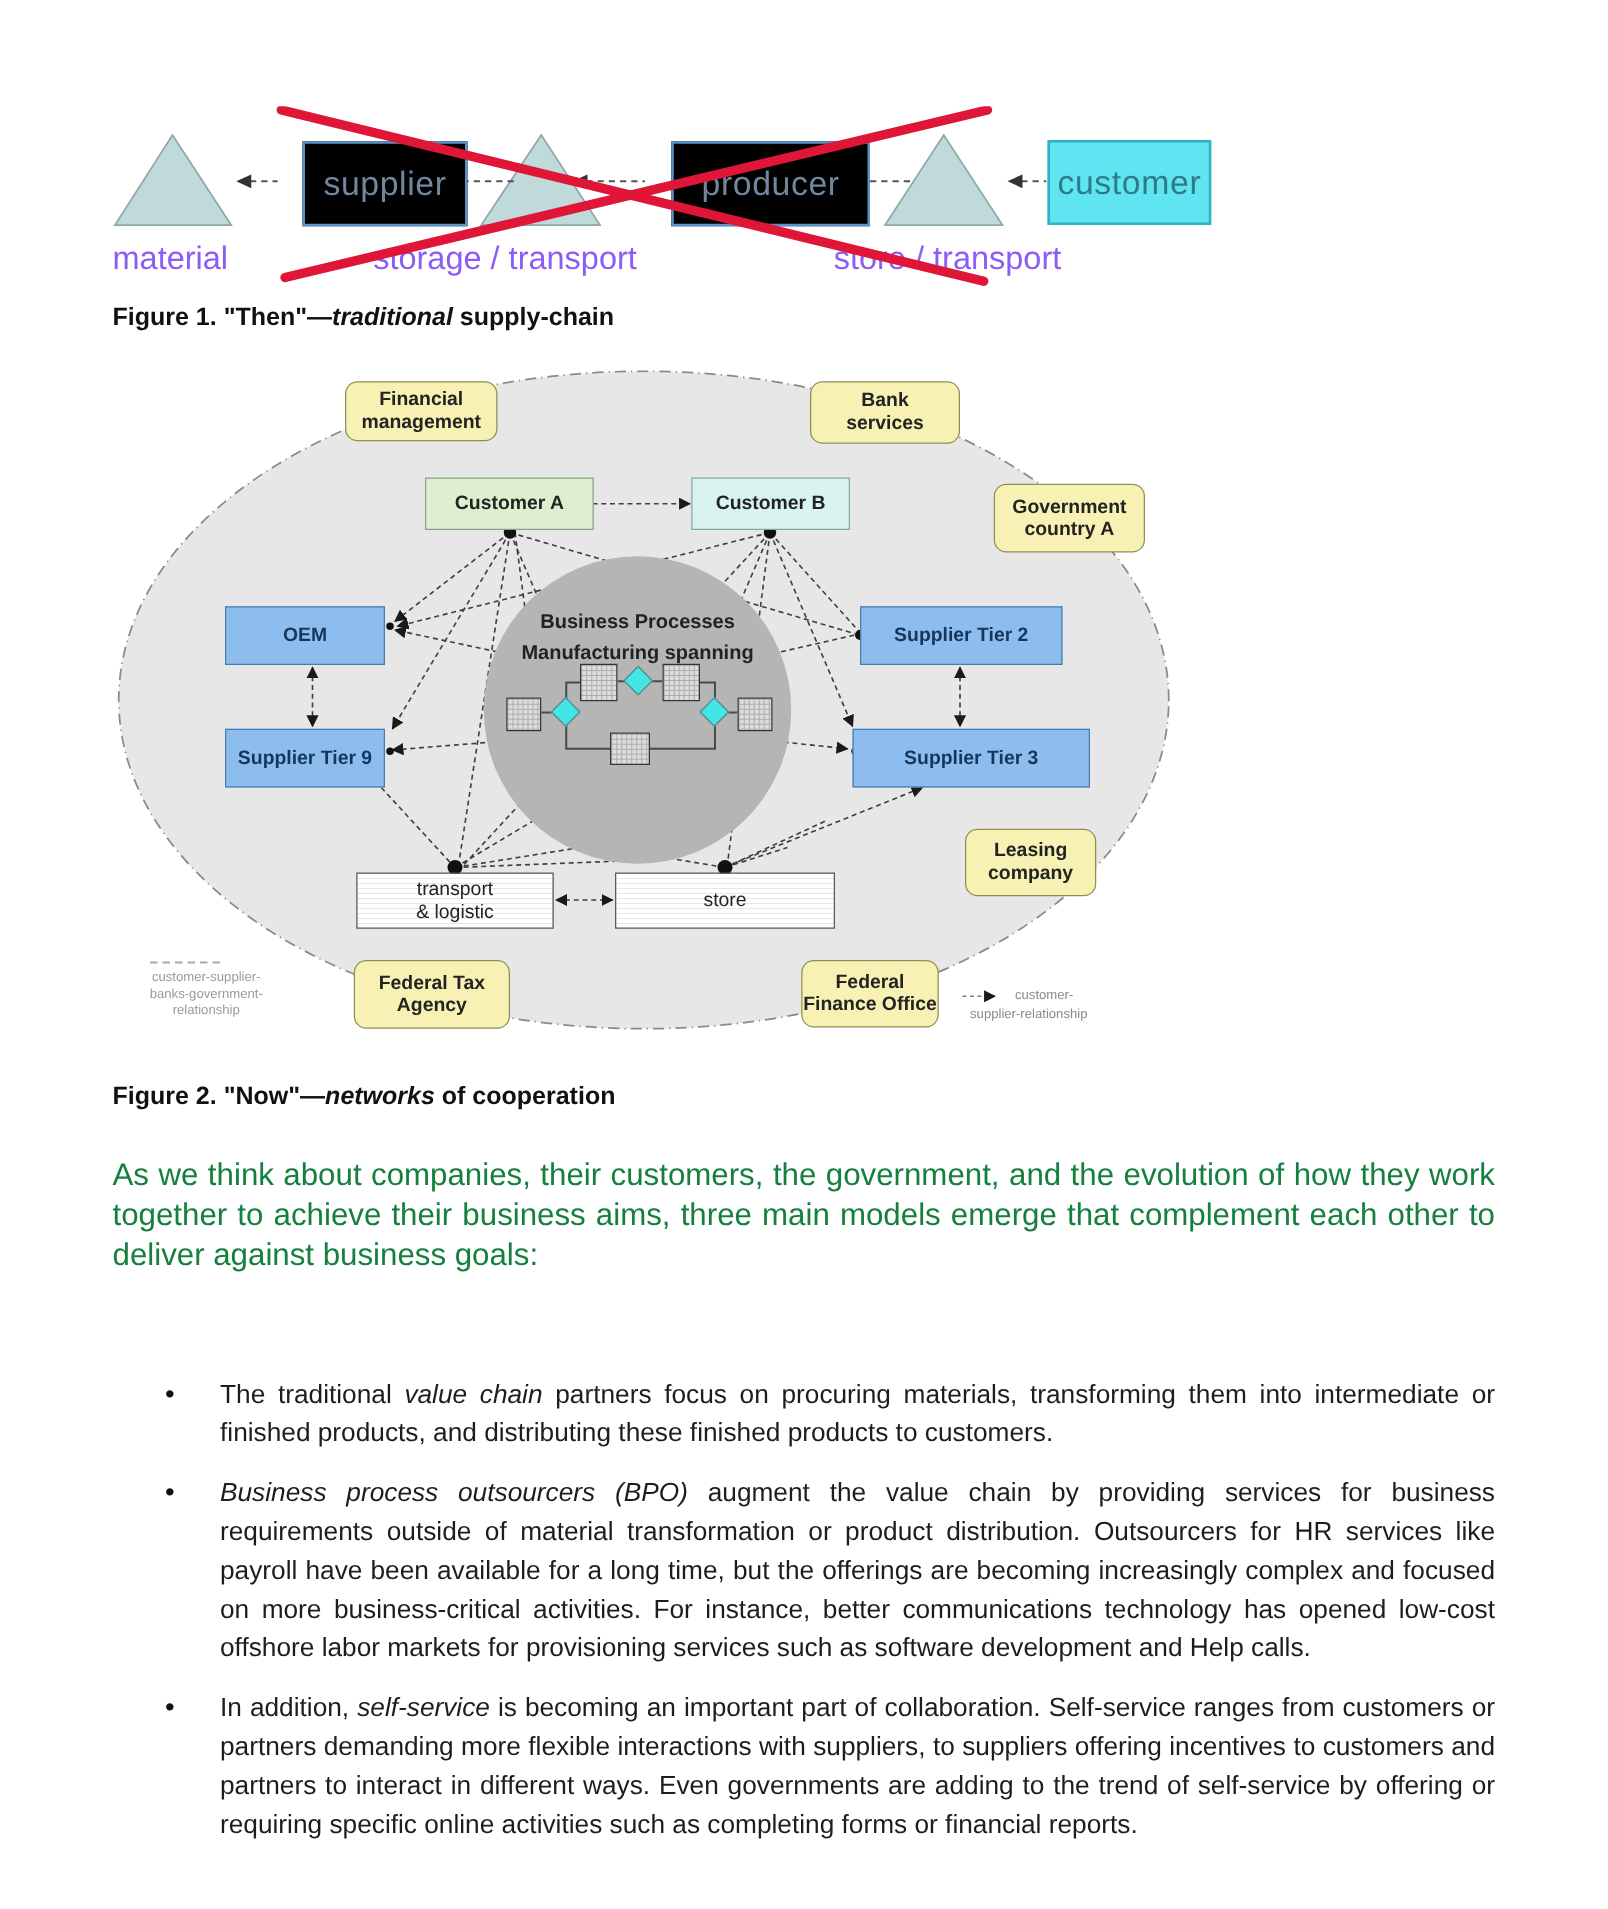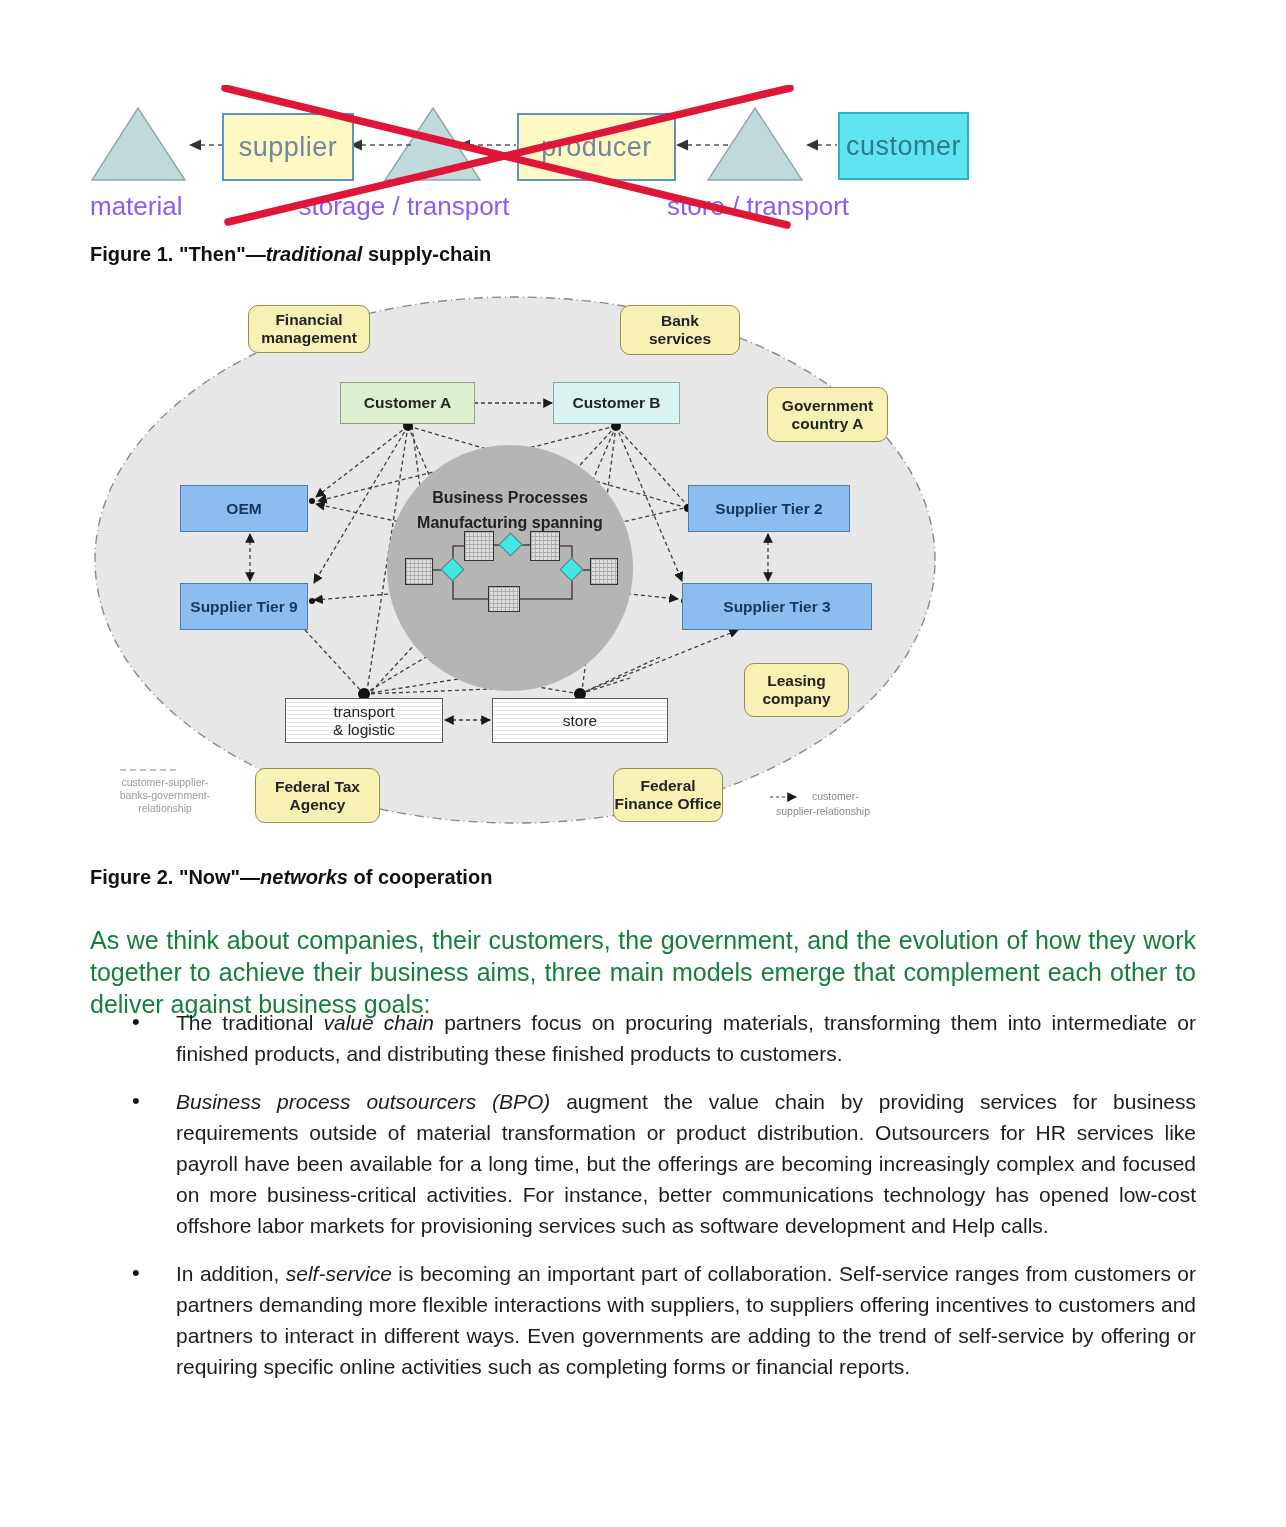--- a/index.html
+++ b/index.html
@@ -5,52 +5,52 @@
   html,body{margin:0;padding:0;background:#fff;}
   .page{position:relative;width:1286px;height:1527px;background:#fff;
         font-family:"Liberation Sans","DejaVu Sans",sans-serif;color:#1f1f1f;overflow:hidden;}
   .abs{position:absolute;}
 
   
   .fig1{left:90px;top:85px;width:1106px;height:150px;}
   .fig1 svg{position:absolute;left:0;top:0;}
   .f1box{position:absolute;height:64px;display:flex;align-items:center;justify-content:center;
          font-size:27px;letter-spacing:.5px;}
-  .f1box.blue{background:#fef9c3;border:2px solid #5b92c8;color:#72879e;}
+  .f1box.blue{background:#000000;border:2px solid #5b92c8;color:#72879e;margin-left:20px;}
   .f1box.cyan{background:#5fe5f2;border:2px solid #2fb3c3;color:#2e7c88;}
   .f1label{position:absolute;top:106px;font-size:26px;color:#8b5cf6;}
 
   .figcap{font-size:20px;font-weight:bold;color:#111;}
   .figcap .it{font-style:italic;}
 
   
   .fig2{left:90px;top:295px;width:1106px;height:548px;}
   .fig2 svg{position:absolute;left:0;top:0;}
   .f2box{position:absolute;display:flex;align-items:center;justify-content:center;text-align:center;
          white-space:pre-line;font-size:15.5px;line-height:18px;font-weight:600;color:#232323;box-sizing:border-box;}
-  .f2yellow{background:#f7f2b4;border:1.5px solid #8e8e55;border-radius:10px;}
+  .f2yellow{background:#f7f2b4;border:1.5px solid #8e8e55;border-radius:10px;margin-left:28px;}
   .f2green{background:#ddefcf;border:1.4px solid #8ba08b;}
   .f2cyan{background:#d9f4f0;border:1.4px solid #84a8a4;}
   .f2blue{background:#8cbdee;border:1.5px solid #4a7cb0;color:#16365c;}
   .f2stripe{background:repeating-linear-gradient(180deg,#ffffff 0 3px,#e7e7e7 3px 4px);
             border:1.4px solid #5a5a5a;font-weight:500;}
   .f2center{position:absolute;left:290px;top:190px;width:260px;text-align:center;white-space:pre-line;
             font-size:16px;line-height:25px;font-weight:bold;color:#222;}
   .gridbox{position:absolute;background:#dcdcdc;border:1.3px solid #333;box-sizing:border-box;
            background-image:linear-gradient(#adadad 1px,transparent 1px),linear-gradient(90deg,#adadad 1px,transparent 1px);
            background-size:4px 4px;}
   .diamond{position:absolute;width:17px;height:17px;background:#43e6e4;border:1px solid #5f7f7f;
            transform:rotate(45deg);box-sizing:border-box;}
   .legendtext{position:absolute;white-space:pre-line;text-align:center;
               font-size:10.5px;line-height:13px;color:#9a9a9a;}
   .legendtext2{position:absolute;font-size:10.5px;color:#8a8a8a;}
 
   
   .bodytext{font-size:25px;line-height:32px;text-align:justify;color:#15803d;}
-  .bullets{left:130px;top:1007px;width:1066px;}
+  .bullets{left:130px;top:1100px;width:1066px;}
   .bullets .bullet{position:relative;padding-left:46px;margin-bottom:17px;
                    font-size:21px;line-height:31px;text-align:justify;color:#1d1d1d;}
   .bullets .bullet::before{content:"\2022";position:absolute;left:2px;top:-1px;font-size:22px;color:#111;}
   .it{font-style:italic;}
 </style>
 </head>
 <body>
 
 <div class="page">
 

